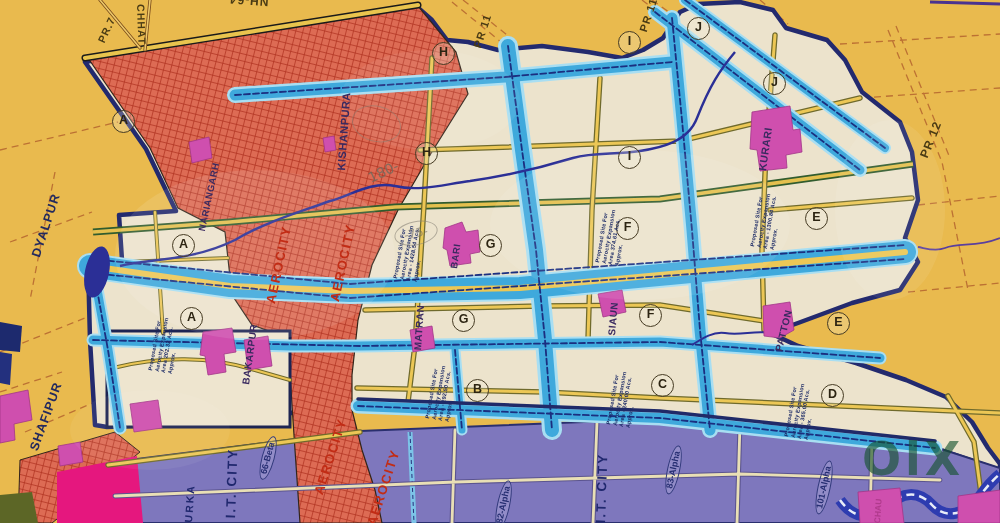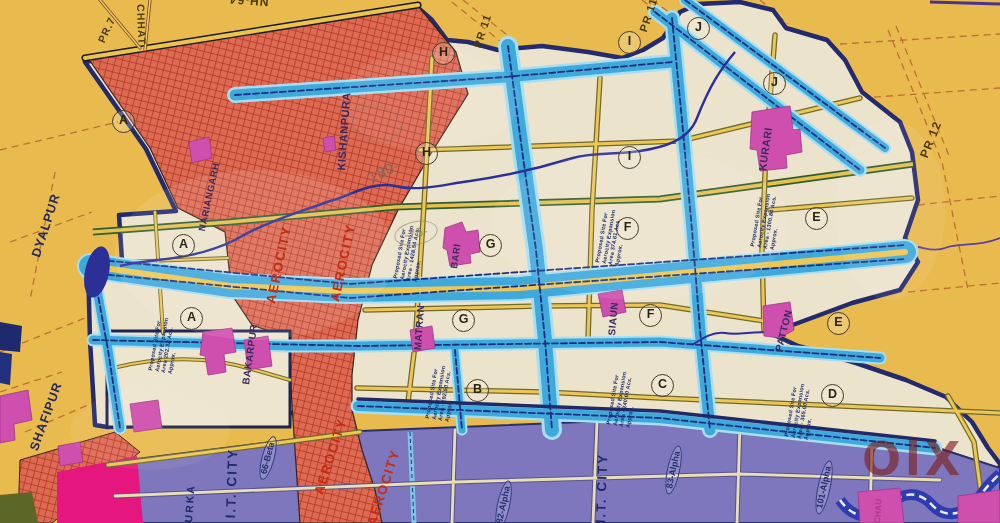--- a/index.html
+++ b/index.html
@@ -17,21 +17,21 @@
   .sector{position:absolute;width:21px;height:21px;border:1.7px solid #453a22;
         border-radius:50%;color:#2c2412;font-weight:bold;text-align:center;
         line-height:19px;font-size:12.5px;background:rgba(245,240,220,.25);
         font-family:"Liberation Sans",sans-serif;}
   .ps{position:absolute;transform-origin:0 0;font-size:5.5px;font-weight:bold;
       color:#1c2a66;line-height:1.2;letter-spacing:.2px;}
   .ps span{display:block;}
   .hand{color:#6f6a5e;opacity:.8;font-family:"DejaVu Sans",sans-serif;}
   .scribble{position:absolute;border:1.4px solid #8a8478;border-radius:50%;
       opacity:.5;transform-origin:0 0;}
-  .olx{position:absolute;color:#7f1d1d;opacity:.62;font-weight:bold;
+  .olx{position:absolute;color:#14532d;opacity:.62;font-weight:bold;
       font-size:46px;letter-spacing:4px;font-family:"DejaVu Sans",sans-serif;}
 </style>
 </head>
 <body>
 
 <div id="stage">
 
 <svg width="1000" height="523" viewBox="0 0 1000 523">
   <defs>
     <pattern id="hatch" width="7" height="7" patternUnits="userSpaceOnUse" patternTransform="rotate(14)">

